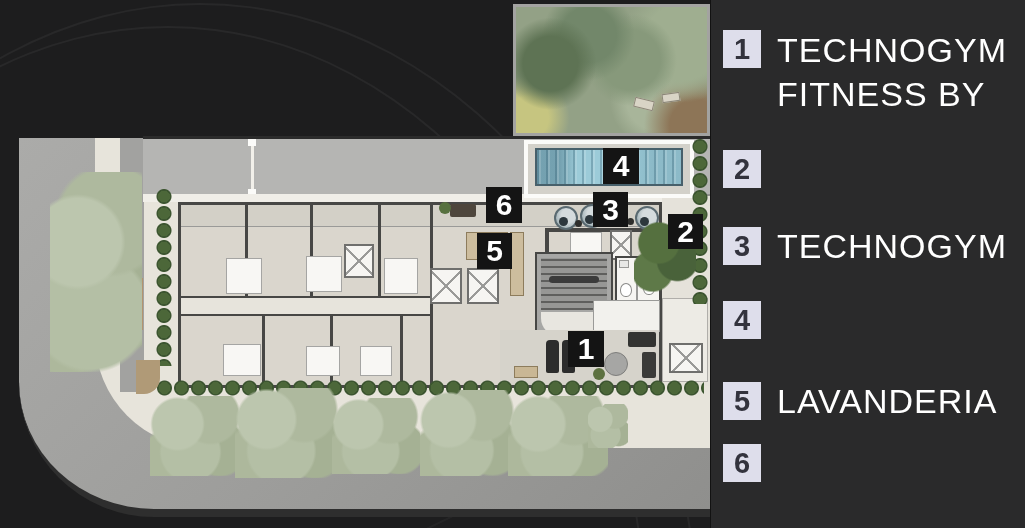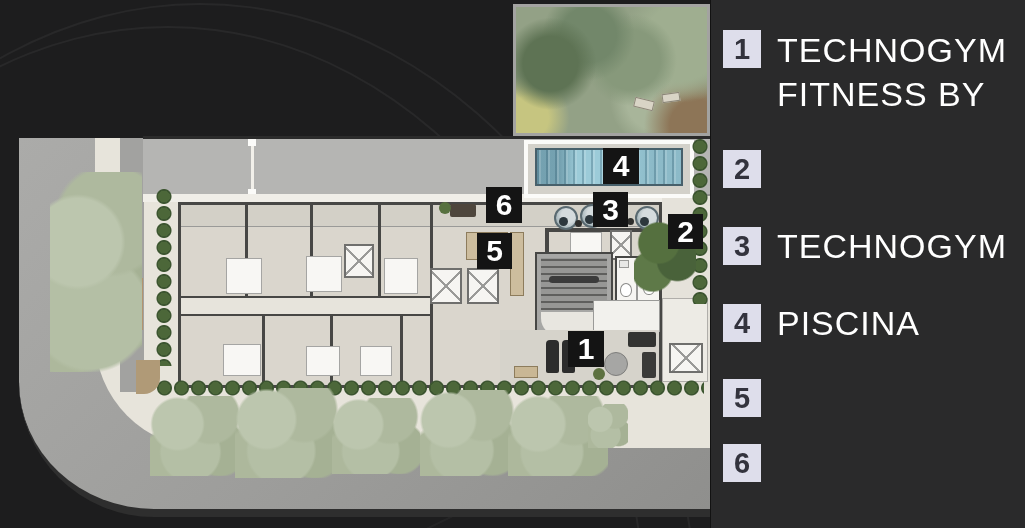--- a/index.html
+++ b/index.html
@@ -272,22 +272,22 @@
     </div>
     <div class="lg-item li2">
       <div class="chip">2</div>
     </div>
     <div class="lg-item li3">
       <div class="chip">3</div>
       <div class="lg-label">TECHNOGYM</div>
     </div>
     <div class="lg-item li4">
       <div class="chip">4</div>
-      <div class="lg-label">PISCINA</div>
     </div>
     <div class="lg-item li5">
       <div class="chip">5</div>
+      <div class="lg-label">LAVANDERIA</div>
     </div>
     <div class="lg-item li6">
       <div class="chip">6</div>
     </div>
   </div>
 </div>
 
 </body></html>

